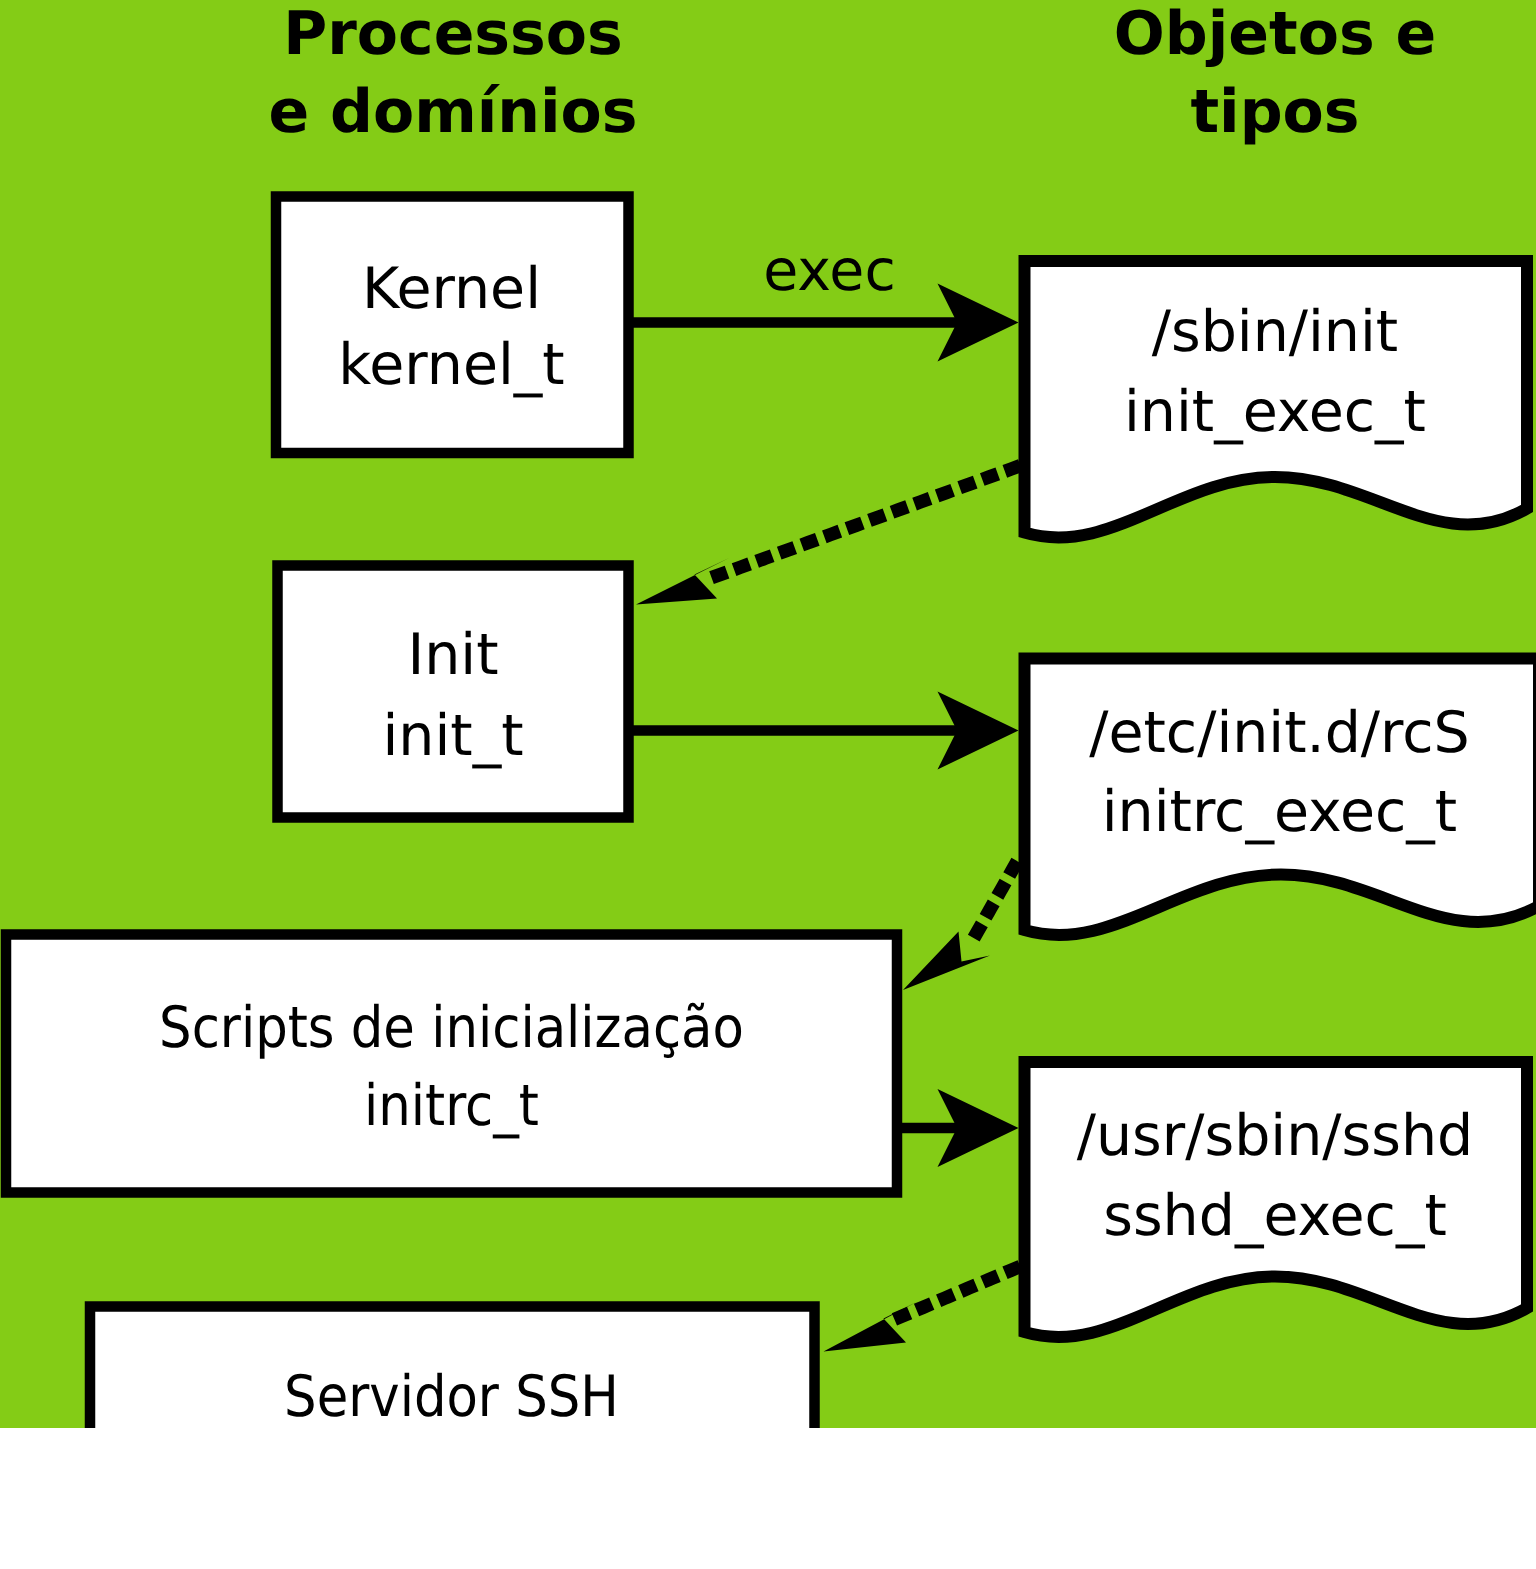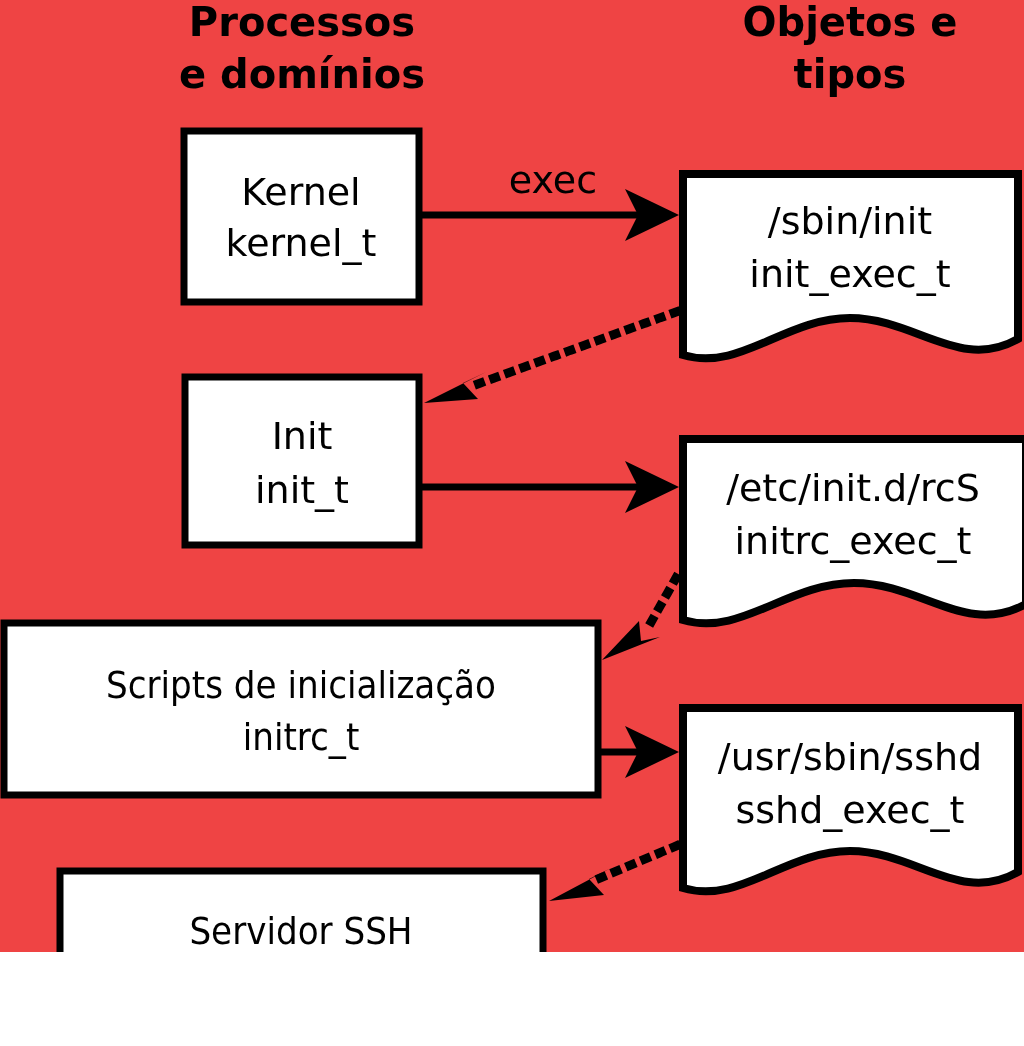--- a/index.html
+++ b/index.html
@@ -7,21 +7,21 @@
     padding: 0;
     background: #ffffff;
   }
   body {
     font-family: "DejaVu Sans", "Liberation Sans", sans-serif;
   }
   #canvas {
     position: relative;
     width: 1024px;
     height: 952px;
-    background: #ef4444;
+    background: #84cc16;
     overflow: hidden;
   }
   #diagram-svg {
     position: absolute;
     top: 0;
     left: 0;
     width: 1024px;
     height: 1046px;
   }
   .col-header {

